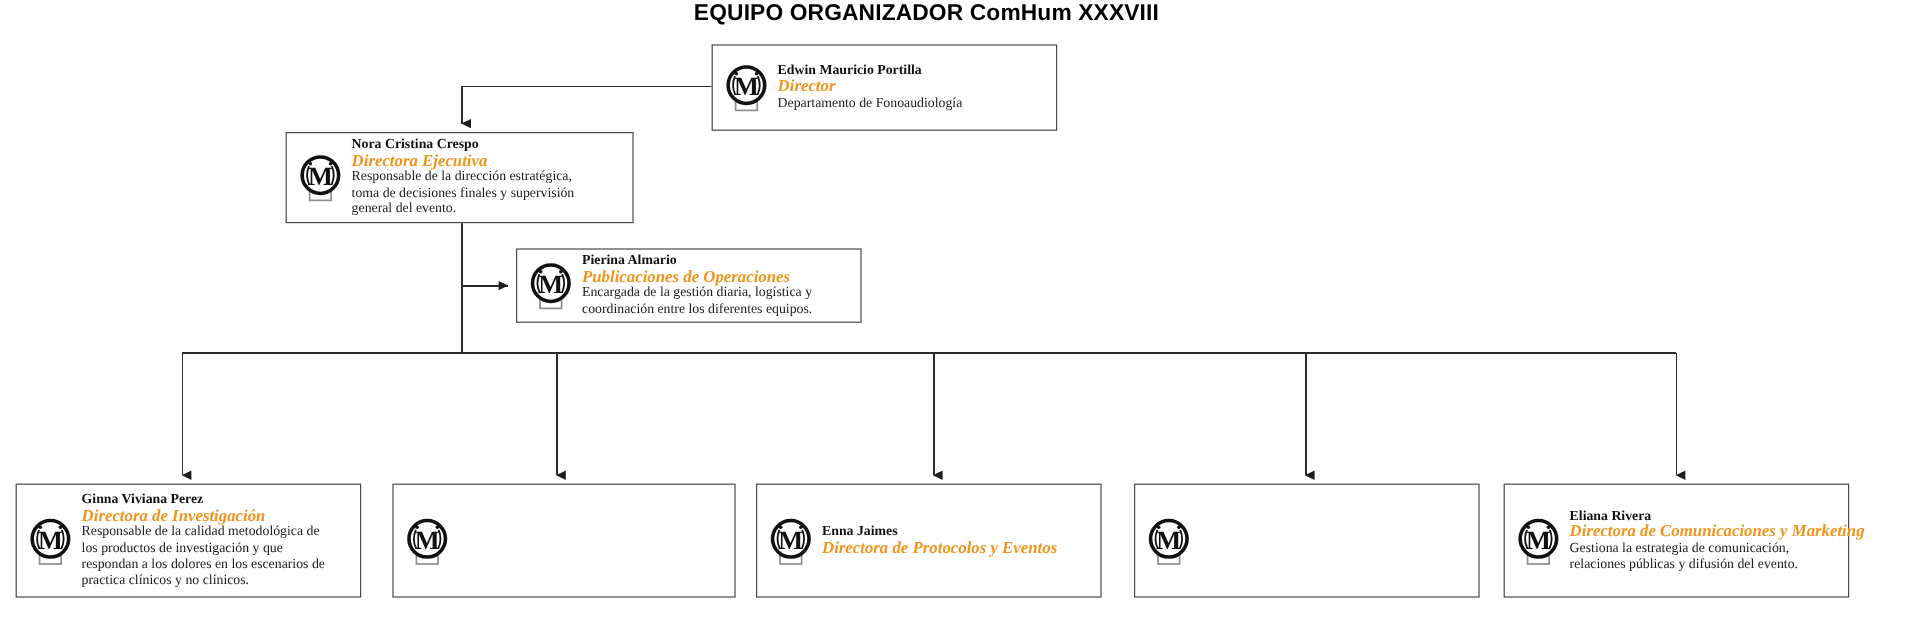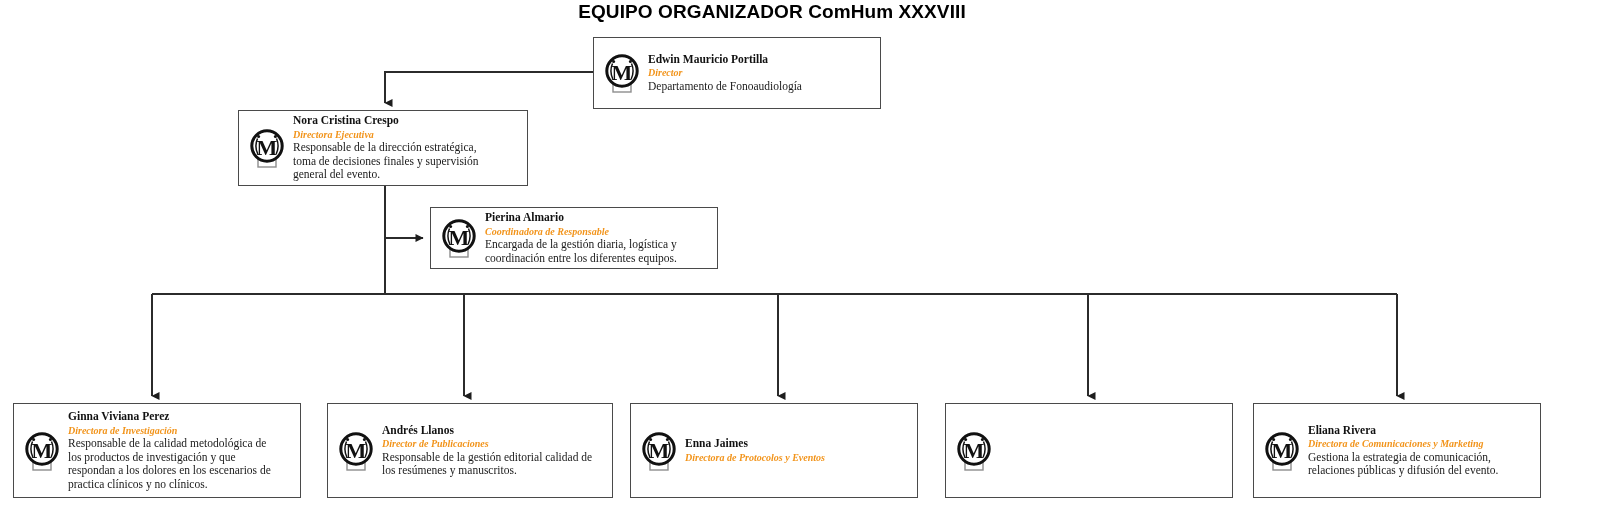--- a/index.html
+++ b/index.html
@@ -51,21 +51,21 @@
     font-family:Liberation Serif, serif;
   }
   .n-name{
     font-size:11.5px;
     font-weight:bold;
     color:#111;
     line-height:13.5px;
     white-space:nowrap;
   }
   .n-role{
-    font-size:10px;
+    font-size:14px;
     font-weight:bold;
     font-style:italic;
     color:#F2941B;
     line-height:13.5px;
     white-space:nowrap;
   }
   .n-desc{
     font-size:11.5px;
     color:#1a1a1a;
     line-height:13.5px;
@@ -169,21 +169,21 @@
         <circle cx="20" cy="20" r="15.2" fill="#fff" stroke="#111" stroke-width="3"></circle>
         <text x="20" y="28.5" text-anchor="middle" font-family="'Liberation Serif',serif" font-size="22" font-weight="bold" fill="#111">M</text>
         <path d="M10.5,12.5 C8.4,17.5 8.6,23.5 10.8,28" fill="none" stroke="#111" stroke-width="1.5"></path>
         <path d="M29.5,12.5 C31.6,17.5 31.4,23.5 29.2,28" fill="none" stroke="#111" stroke-width="1.5"></path>
         <circle cx="11.6" cy="10.4" r="1.5" fill="#111"></circle>
         <circle cx="28.4" cy="10.4" r="1.5" fill="#111"></circle>
       </svg>
     </div>
     <div class="node-text">
       <div class="n-name">Pierina Almario</div>
-      <div class="n-role">Coordinadora de Responsable</div>
+      <div class="n-role">Publicaciones de Operaciones</div>
       <div class="n-desc">Encargada de la gestión diaria, logística y
 coordinación entre los diferentes equipos.</div>
     </div>
   </div>
 
   <div class="node" id="node-inv">
     <div class="node-logo">
       <svg width="40" height="44" viewBox="0 0 40 44" aria-hidden="true">
         <rect x="11" y="33" width="18" height="8" fill="none" stroke="#8d8d8d" stroke-width="1.4"></rect>
         <circle cx="20" cy="20" r="15.2" fill="#fff" stroke="#111" stroke-width="3"></circle>
@@ -209,26 +209,20 @@
       <svg width="40" height="44" viewBox="0 0 40 44" aria-hidden="true">
         <rect x="11" y="33" width="18" height="8" fill="none" stroke="#8d8d8d" stroke-width="1.4"></rect>
         <circle cx="20" cy="20" r="15.2" fill="#fff" stroke="#111" stroke-width="3"></circle>
         <text x="20" y="28.5" text-anchor="middle" font-family="'Liberation Serif',serif" font-size="22" font-weight="bold" fill="#111">M</text>
         <path d="M10.5,12.5 C8.4,17.5 8.6,23.5 10.8,28" fill="none" stroke="#111" stroke-width="1.5"></path>
         <path d="M29.5,12.5 C31.6,17.5 31.4,23.5 29.2,28" fill="none" stroke="#111" stroke-width="1.5"></path>
         <circle cx="11.6" cy="10.4" r="1.5" fill="#111"></circle>
         <circle cx="28.4" cy="10.4" r="1.5" fill="#111"></circle>
       </svg>
     </div>
-    <div class="node-text">
-      <div class="n-name">Andrés Llanos</div>
-      <div class="n-role">Director de Publicaciones</div>
-      <div class="n-desc">Responsable de la gestión editorial calidad de
-los resúmenes y manuscritos.</div>
-    </div>
   </div>
 
   <div class="node" id="node-prot">
     <div class="node-logo">
       <svg width="40" height="44" viewBox="0 0 40 44" aria-hidden="true">
         <rect x="11" y="33" width="18" height="8" fill="none" stroke="#8d8d8d" stroke-width="1.4"></rect>
         <circle cx="20" cy="20" r="15.2" fill="#fff" stroke="#111" stroke-width="3"></circle>
         <text x="20" y="28.5" text-anchor="middle" font-family="'Liberation Serif',serif" font-size="22" font-weight="bold" fill="#111">M</text>
         <path d="M10.5,12.5 C8.4,17.5 8.6,23.5 10.8,28" fill="none" stroke="#111" stroke-width="1.5"></path>
         <path d="M29.5,12.5 C31.6,17.5 31.4,23.5 29.2,28" fill="none" stroke="#111" stroke-width="1.5"></path>

